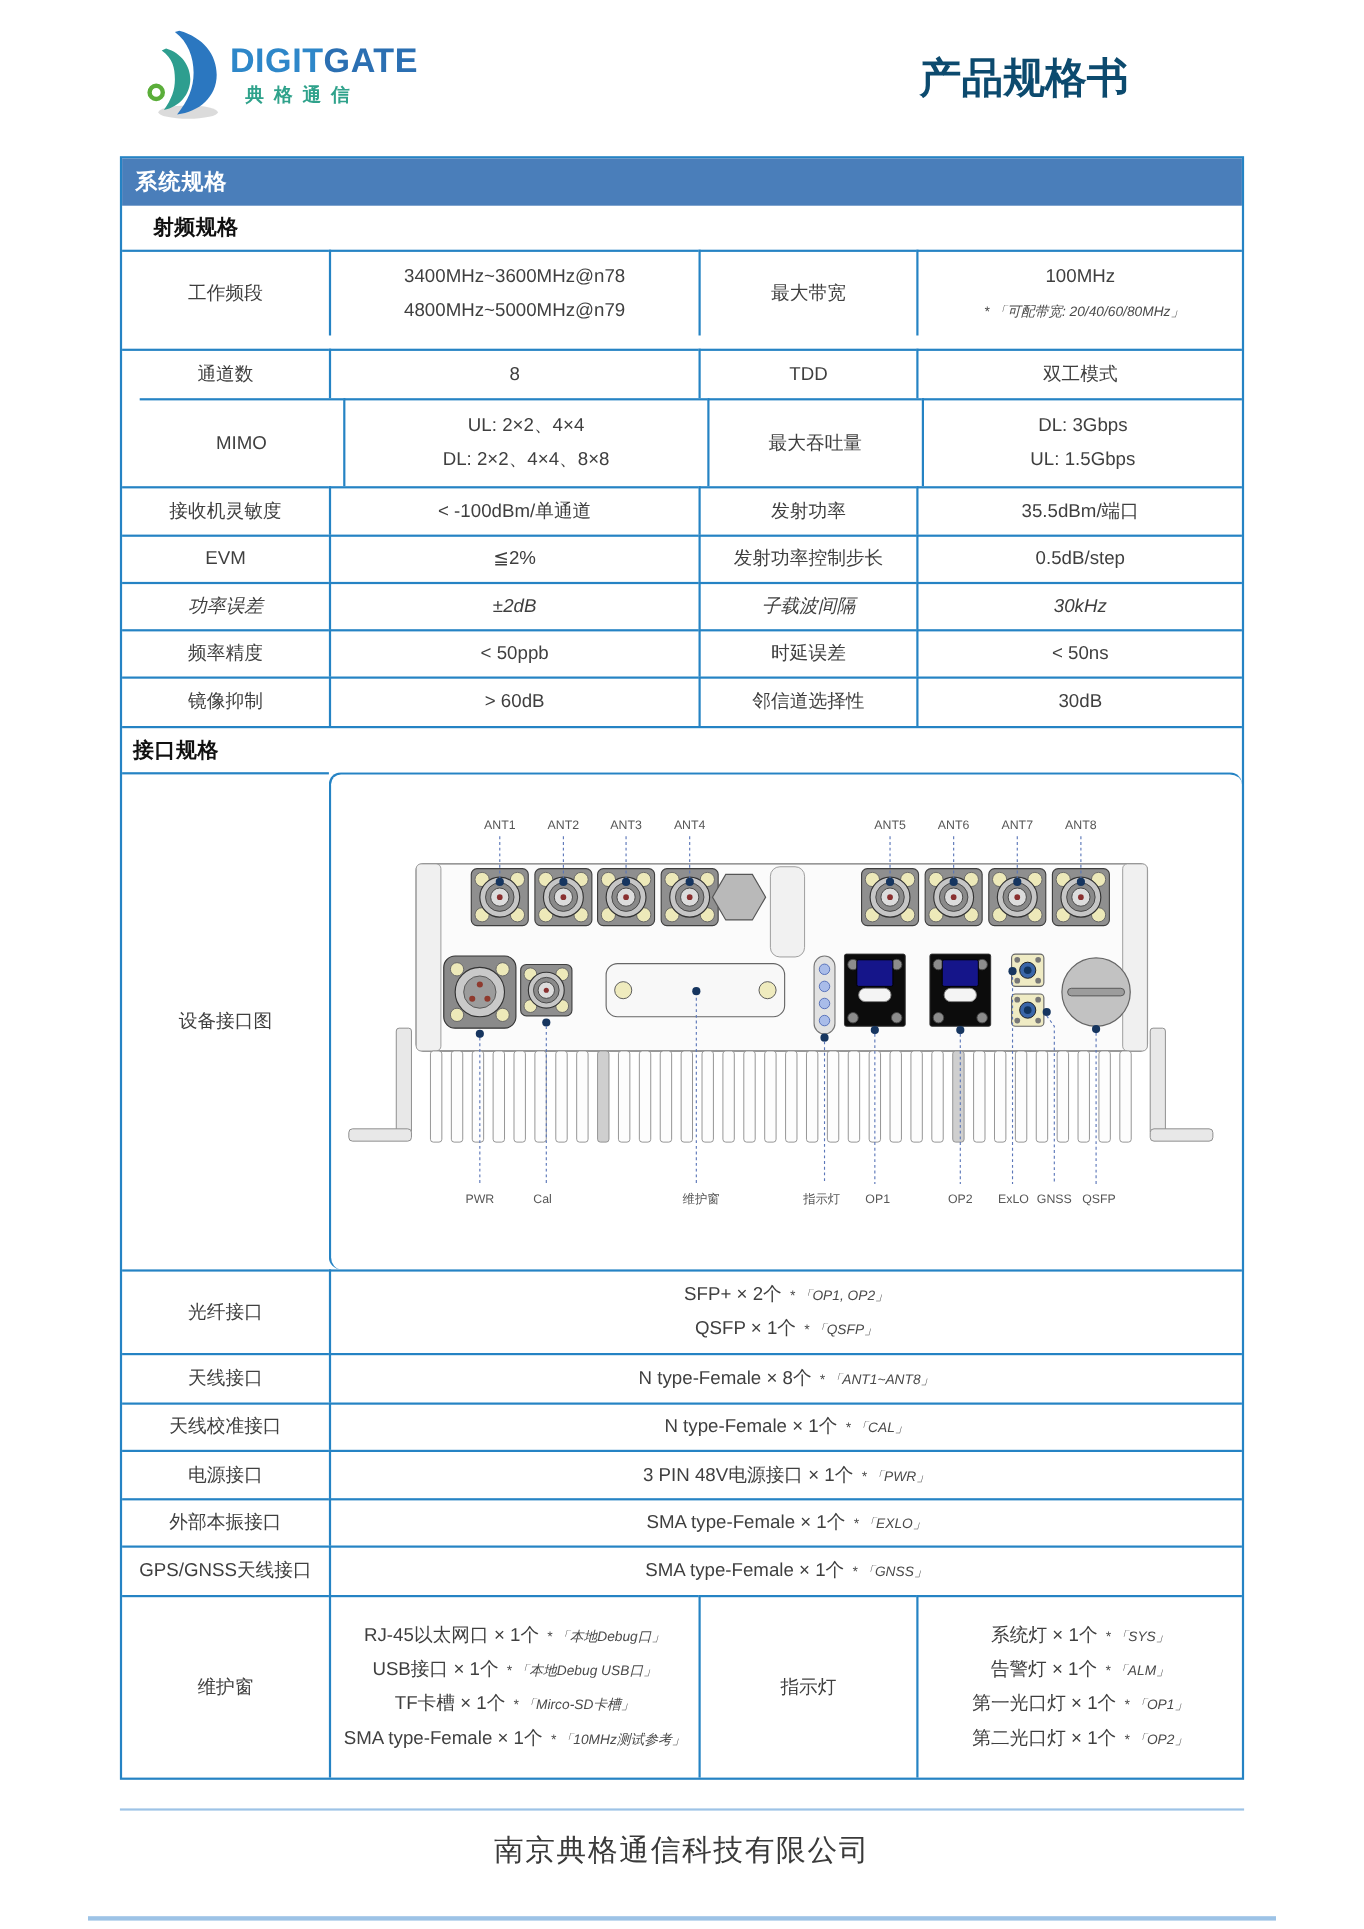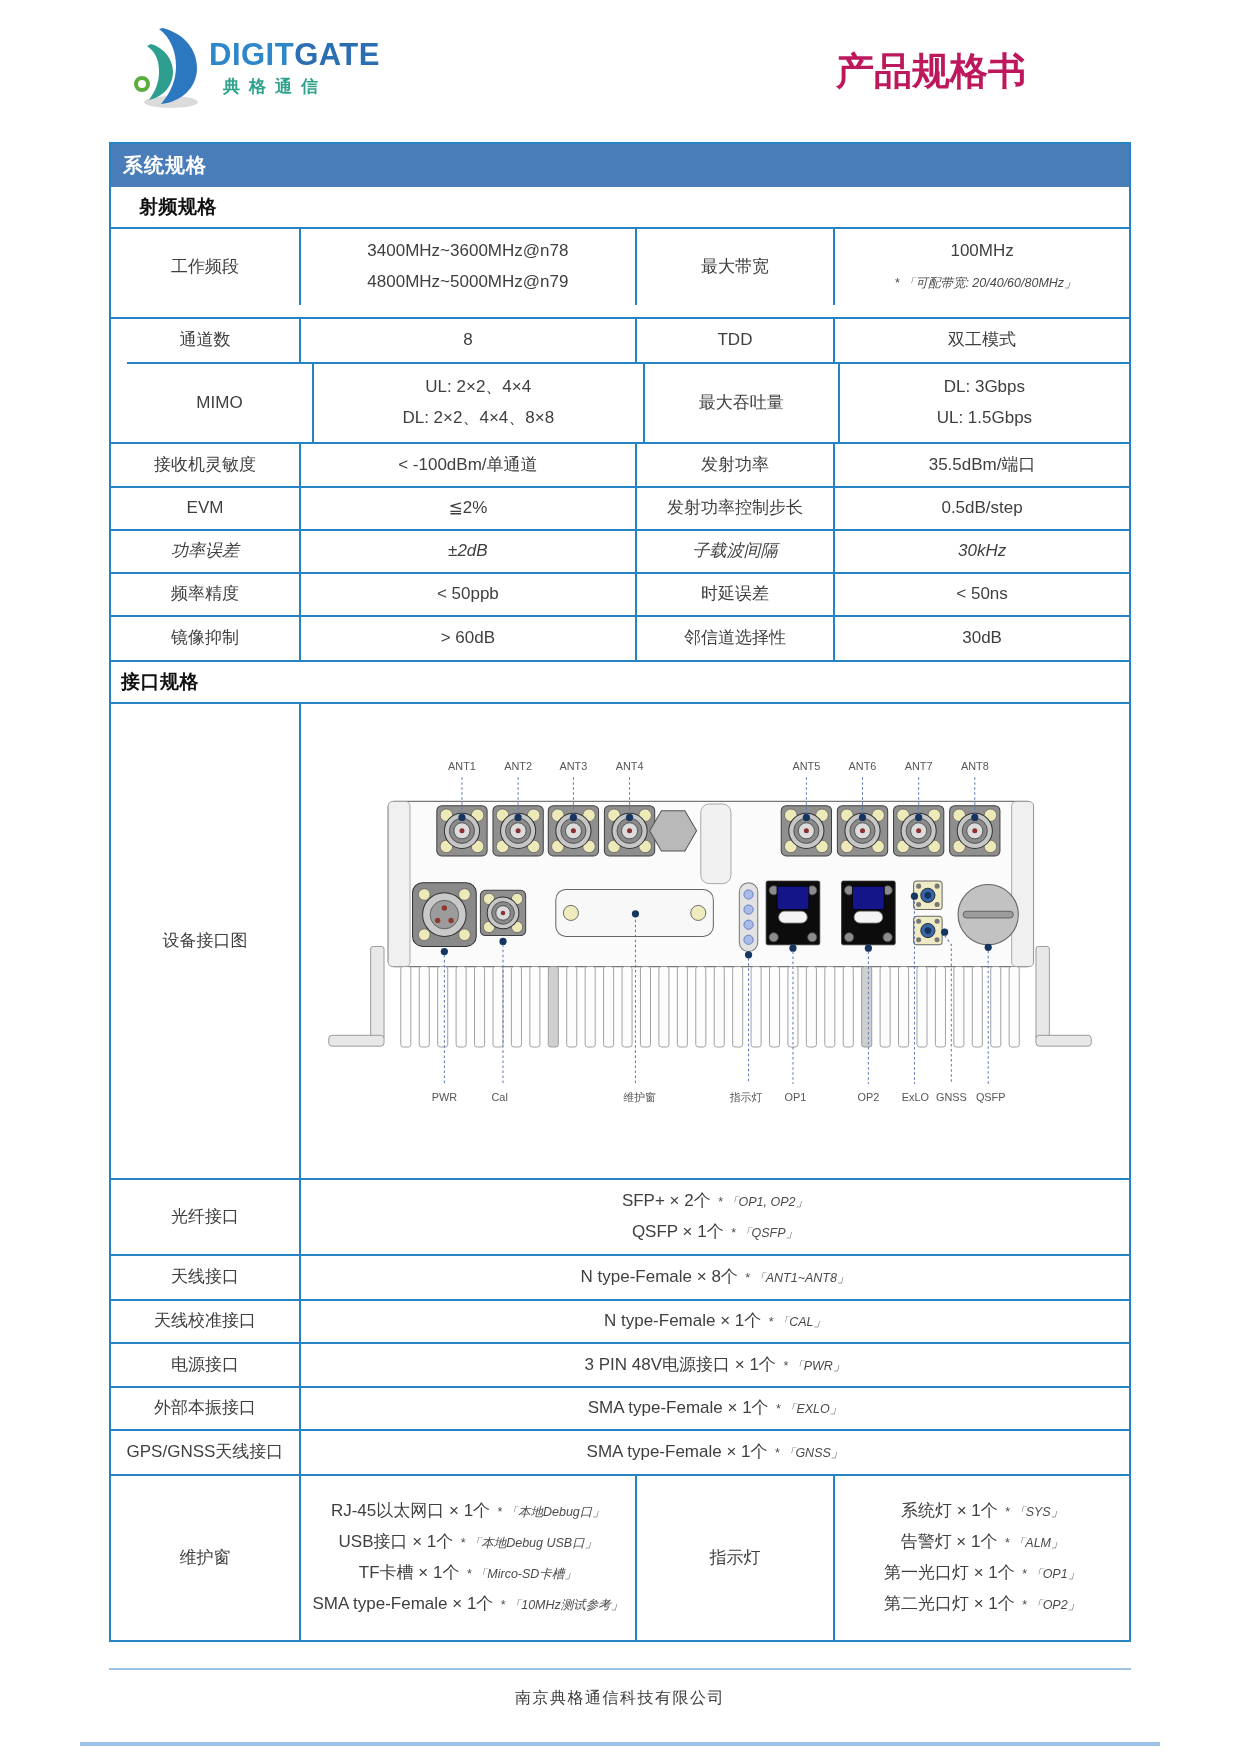--- a/index.html
+++ b/index.html
@@ -15,38 +15,38 @@
   .page{width:1092px;height:1754px;margin:0 auto;background:#fff;position:relative;overflow:hidden;}
 
   
   .masthead{display:flex;justify-content:space-between;align-items:flex-start;padding:26px 140px 0 55px;height:112px;}
   .logo{display:flex;align-items:flex-start;gap:6px;}
   .logo-text{display:flex;flex-direction:column;}
   .logo-name{font-size:31px;font-weight:800;letter-spacing:.5px;line-height:1.1;margin-top:12px;}
   .logo-name .p1{color:#2E87C9;}
   .logo-name .p2{color:#2B6FB2;}
   .logo-sub{font-size:17px;font-weight:700;color:#2FA28B;letter-spacing:9px;margin:3px 0 0 14px;}
-  .doc-title{font-family:Liberation Sans, sans-serif;font-weight:bold;font-size:38px;color:#be185d;margin-top:20px;white-space:nowrap;}
+  .doc-title{font-family:Liberation Sans, sans-serif;font-weight:bold;font-size:38px;color:#0c4a6e;margin-top:20px;white-space:nowrap;}
 
   
   .spec-table{margin:30px 35px 0;border:2.5px solid var(--tb);}
   .sec-header{background:var(--hdr);color:#fff;font-size:20px;font-weight:700;padding:8px 12px;letter-spacing:1px;}
   .sub-header{font-size:19px;font-weight:700;color:#101010;padding:7px 10px;border-top:2.5px solid var(--tb);letter-spacing:.5px;}
   .trow{display:grid;grid-template-columns:216fr 386fr 228fr 340fr;}
   .cell{border-left:2px solid var(--tb);border-top:2.5px solid var(--tb);display:flex;flex-direction:column;justify-content:center;align-items:center;text-align:center;padding:5px 8px;font-size:17px;font-weight:400;}
   .cell:first-child{border-left:none;}
   .cell.span3{grid-column:span 3;}
   .cell .line{padding:4px 0;line-height:1.35;}
   .cell .main{color:var(--txt);}
   .cell .note{font-size:12.5px;font-style:italic;color:var(--note);margin-left:7px;}
-  .cell.diagram-cell{padding:16px;display:block;}
+  .cell.diagram-cell{padding:4px;display:block;border-radius:11px;}
 
   
   .footer{margin:26px 35px 0;border-top:2px solid var(--rule);padding-top:18px;text-align:center;}
-  .company{font-size:16px;color:#3A3A3A;letter-spacing:1.5px;}
+  .company{font-size:27px;color:#3A3A3A;letter-spacing:1.5px;}
   .bottom-rule{position:absolute;left:6px;right:6px;bottom:8px;height:4px;background:var(--rule);}
 </style>
 </head>
 <body>
 
 <div class="page">
 
   <div class="masthead">
     <div class="logo">
       <span>

